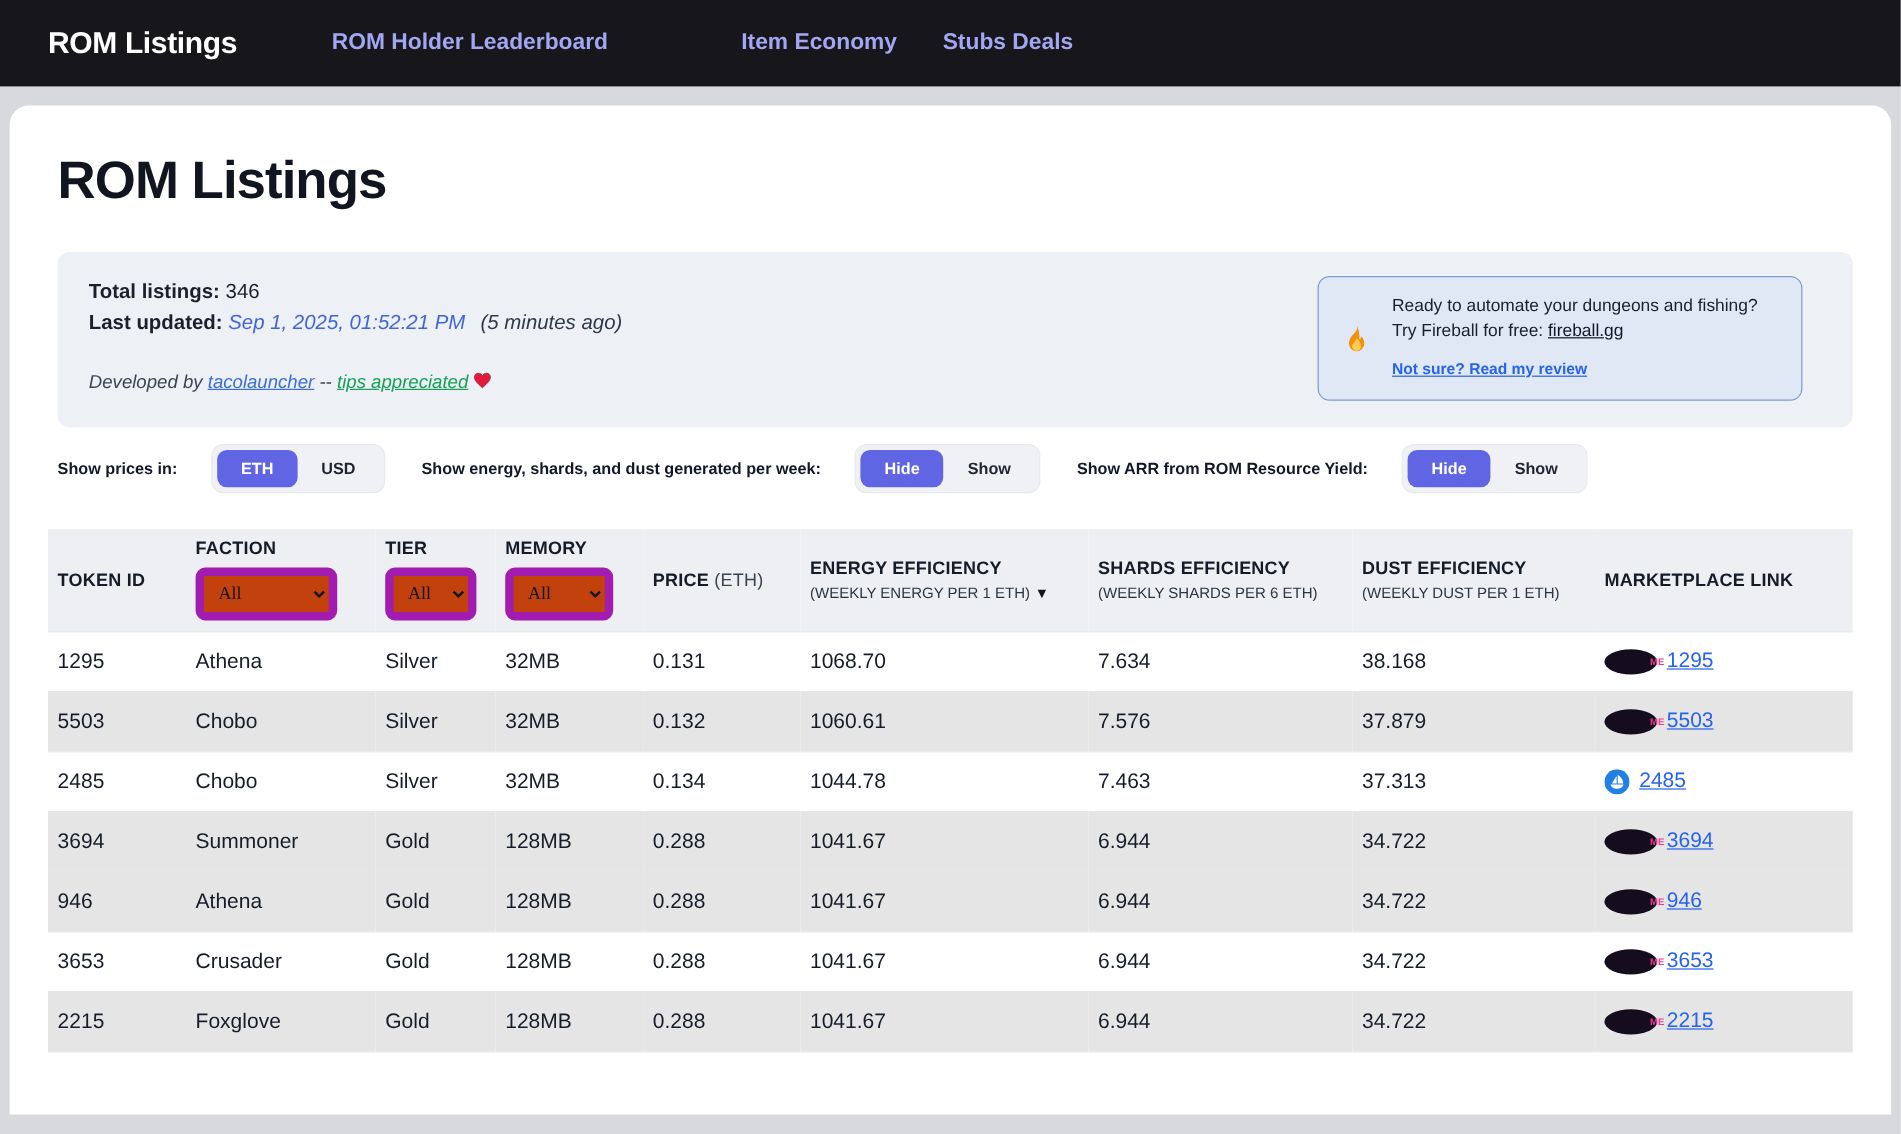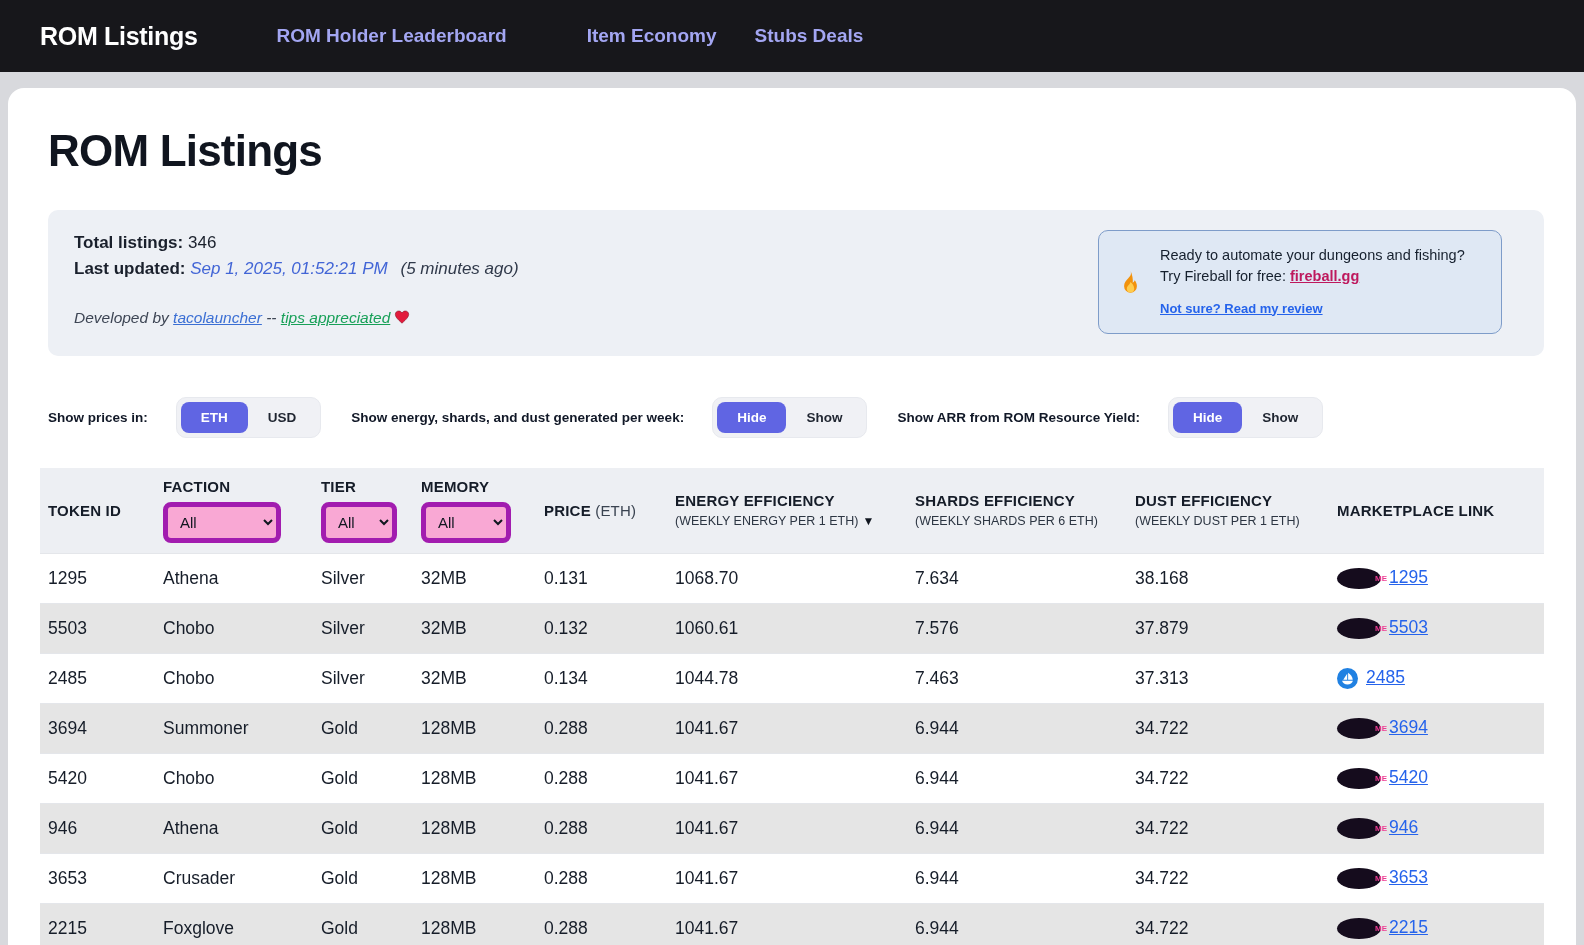--- a/index.html
+++ b/index.html
@@ -10,54 +10,54 @@
     min-width:1584px;
     color:#161d29;
   }
   
   .topnav {
     background:#17171b; height:72px;
     display:flex; align-items:center; padding:0 40px;
   }
   .brand { color:#ffffff; font-size:25px; font-weight:800; letter-spacing:-0.3px; text-decoration:none; margin-right:79px; }
   .nav-link { color:#a3a6f2; font-size:19px; font-weight:700; text-decoration:none; }
-  .nav-link.l1 { margin-right:80px; }
+  .nav-link.l1 { margin-right:111px; }
   .nav-link.l2 { margin-right:38px; }
   
   .card {
     margin:16px 8px 0 8px; background:#ffffff;
     border-radius:16px 16px 0 0;
     padding:34px 32px 24px 32px;
     min-height:841px;
   }
   h1.page-title { margin:4px 0 34px 8px; font-size:44px; font-weight:800; color:#10151f; letter-spacing:-0.8px; }
   
   .info-bar {
     background:#edf0f5; border-radius:10px;
-    margin:0 0 41px 8px;
+    margin:0 0 14px 8px;
     padding:20px 26px 22px 26px;
     display:flex; justify-content:space-between; align-items:flex-start;
   }
   .info-line { font-size:17px; line-height:1.55; color:#1a202c; }
   .info-line b { font-weight:700; }
   .date-val { color:#4265d6; font-style:italic; }
   .ago { color:#30394a; font-style:italic; margin-left:8px; }
   .dev-line { margin-top:26px; font-style:italic; font-size:15.5px; color:#3d4554; }
   .dev-link { color:#3b6fd4; }
   .tips-link { color:#18a058; text-decoration:underline; white-space:nowrap; }
   .tips-link svg { vertical-align:-2px; margin-left:4px; }
   
   .promo {
     width:404px; min-height:104px;
     background:#dfe8f4; border:1px solid #7e9cc9; border-radius:10px;
     padding:14px 18px; margin-right:16px;
     display:flex; align-items:center; gap:16px;
     color:#16202e; font-size:14.5px; line-height:1.45;
   }
-  .promo-link { color:#be185d; font-weight:700;text-align:right; }
+  .promo-link { color:#0f172a; font-weight:400;text-align:right; }
   .review-link { display:inline-block; margin-top:12px; font-size:13px; color:#2563eb;font-weight:bold; }
   
   .controls { display:flex; align-items:center; margin:0 0 30px 8px; }
   .control-label { font-size:13.5px; font-weight:700; color:#111827; }
   .toggle-group {
     background:#f0f1f5; border:1px solid #e7e9ee; border-radius:10px;
     padding:4px; display:flex; margin-left:28px; margin-right:30px;
   }
   .toggle-btn {
     border:none; background:transparent; cursor:pointer;
@@ -67,22 +67,22 @@
   .toggle-btn.active { background:#6065e3; color:#ffffff; }
   
   table.listings { width:1504px; border-collapse:collapse; table-layout:fixed; }
   thead tr { background:#edeff3; height:85px; }
   th { text-align:left; padding:0 8px; vertical-align:middle; font-size:15px; font-weight:800; color:#151c28; letter-spacing:0.2px; white-space:nowrap; }
   .th-label { margin-bottom:7px; }
   .th-sub { font-size:12.5px; font-weight:400; color:#2c3542; margin-top:5px; letter-spacing:0; }
   .sort { font-size:12px; color:#10151f; margin-left:4px; }
   .unit { font-weight:400; color:#3a4350; }
   th select {
-    font-family:Liberation Sans, sans-serif; font-size:15px; color:#10161f;
-    padding:6px 8px; border:5px solid #a21caf; border-radius:8px; background:#f9a8d4;
+    font-family:Liberation Serif, serif; font-size:15px; color:#10161f;
+    padding:6px 8px; border:7px solid #a21caf; border-radius:8px; background:#c2410c;
   }
   select.sel-faction { width:118px; }
   select.sel-tier { width:76px; }
   select.sel-memory { width:90px; }
   tbody td { padding:0 8px; height:50px; font-size:17.5px; color:#161d29; border-top:1px solid #e4e6ea; vertical-align:middle; }
   tbody tr:last-child td { border-bottom:1px solid #e4e6ea; }
   tbody tr.alt { background:#e5e5e5; }
   .mk-icon {
     display:inline-flex; width:21px; height:21px; border-radius:50%;
     align-items:center; justify-content:center;
@@ -252,31 +252,20 @@
           <td>3694</td>
           <td>Summoner</td>
           <td>Gold</td>
           <td>128MB</td>
           <td>0.288</td>
           <td>1041.67</td>
           <td>6.944</td>
           <td>34.722</td>
           <td><span class="mk-icon me">ME</span><a href="#" class="mk-link">3694</a></td>
         </tr>
-        <tr>
-          <td>5420</td>
-          <td>Chobo</td>
-          <td>Gold</td>
-          <td>128MB</td>
-          <td>0.288</td>
-          <td>1041.67</td>
-          <td>6.944</td>
-          <td>34.722</td>
-          <td><span class="mk-icon me">ME</span><a href="#" class="mk-link">5420</a></td>
-        </tr>
         <tr class="alt">
           <td>946</td>
           <td>Athena</td>
           <td>Gold</td>
           <td>128MB</td>
           <td>0.288</td>
           <td>1041.67</td>
           <td>6.944</td>
           <td>34.722</td>
           <td><span class="mk-icon me">ME</span><a href="#" class="mk-link">946</a></td>

